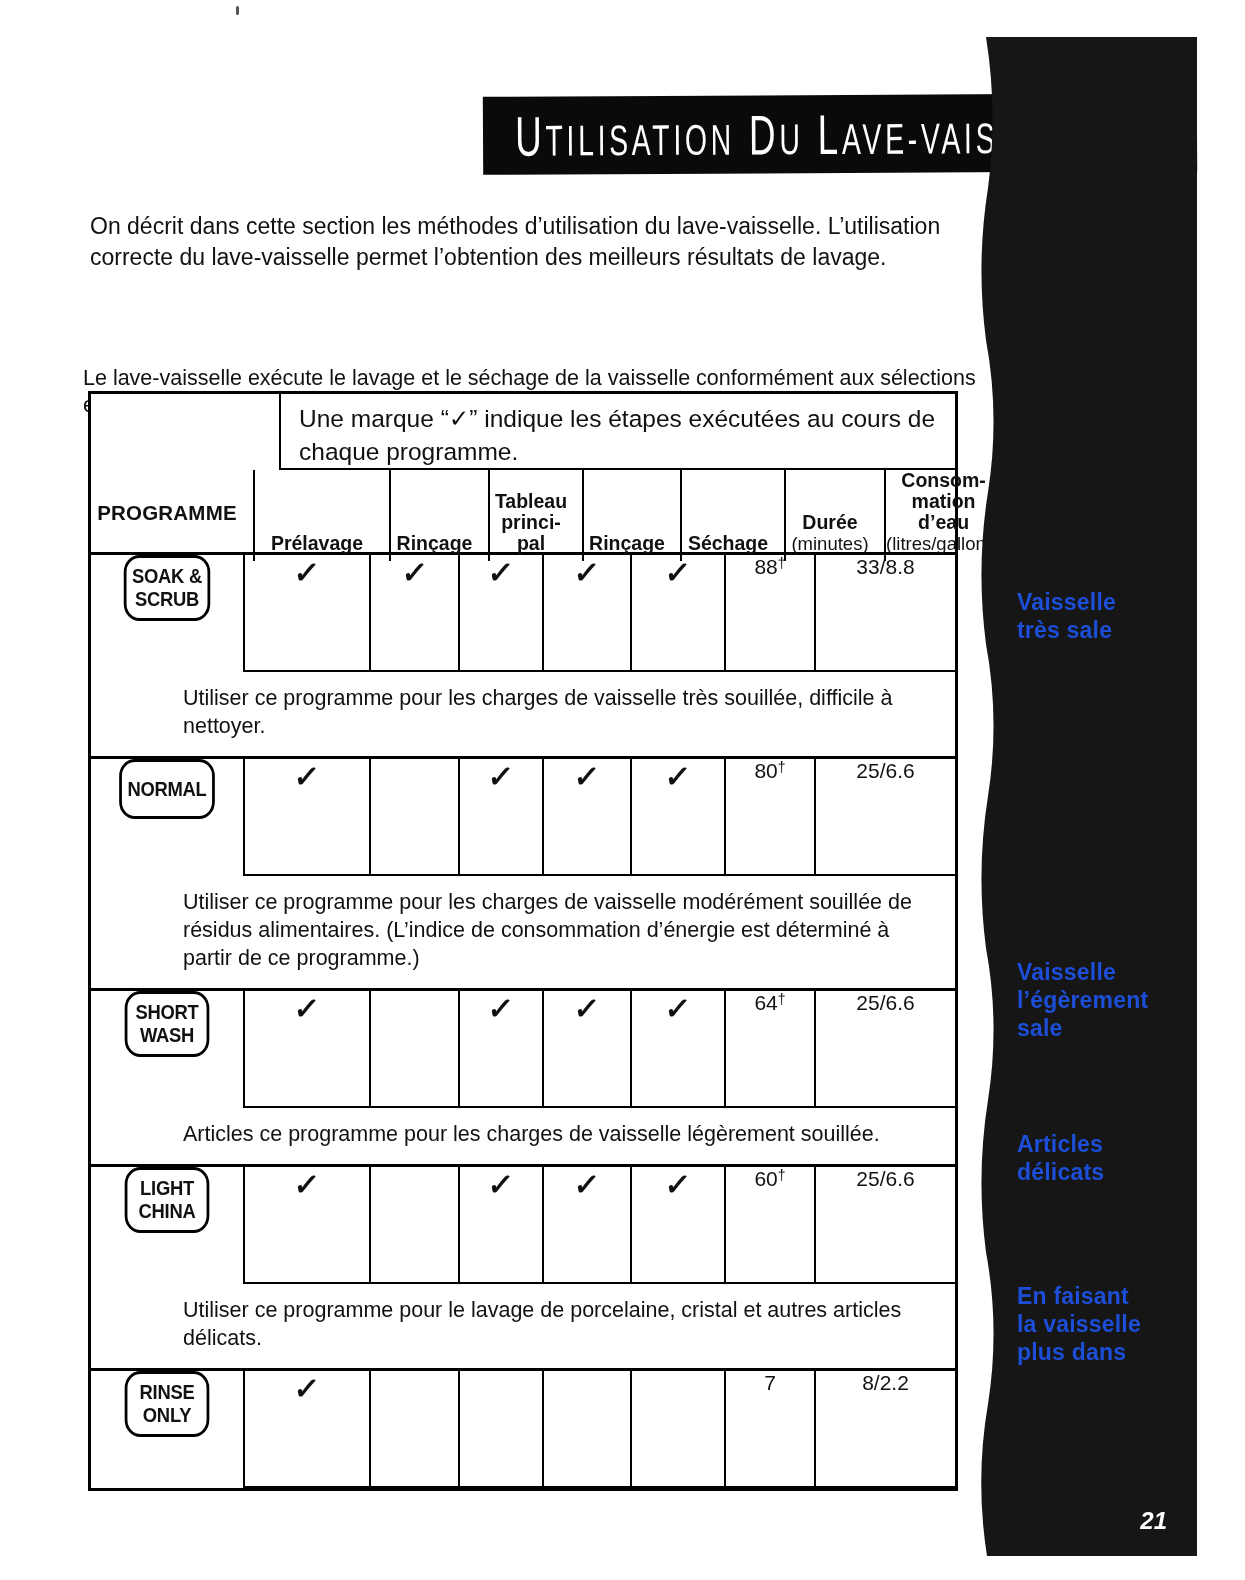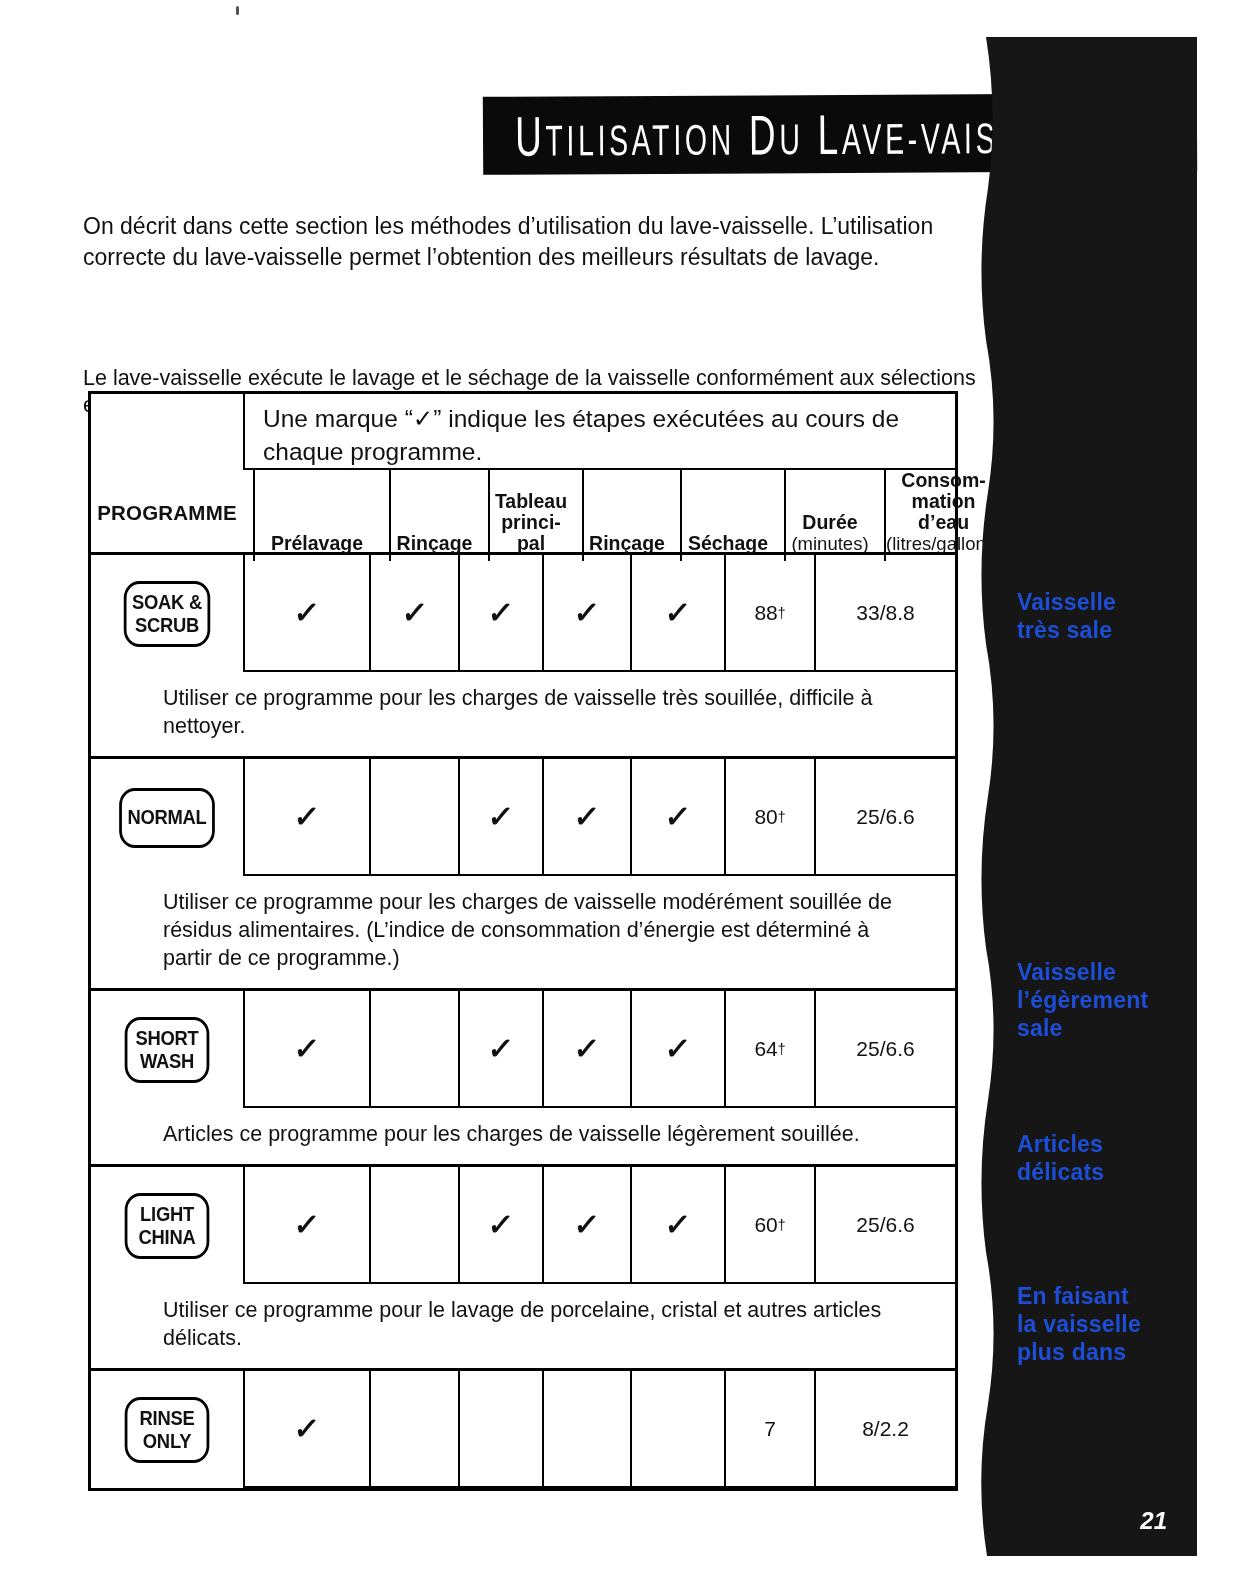--- a/index.html
+++ b/index.html
@@ -30,70 +30,70 @@
   .banner-title {
     white-space:nowrap; color:#fff; font-size:43px; font-weight:400;
     letter-spacing:0.13em; transform:scaleX(0.66); transform-origin:24px center;
     margin-left:24px;
   }
   .bw { display:inline-block; margin-right:0.5em; }
   .bw::first-letter { font-size:1.3em; }
 
   
   .intro {
-    position:absolute; left:83px; top:188px; width:880px;
+    position:absolute; left:90px; top:188px; width:880px;
     font-size:23px; line-height:31px; white-space:pre-line;
   }
   .h1 {
     position:absolute; left:84px; top:294px; width:880px;
     font-size:39px; font-weight:bold; letter-spacing:-0.5px;
   }
   .h1-sub {
     position:absolute; left:83px; top:343px; width:900px;
     font-size:21.5px; line-height:27px; white-space:pre-line;
   }
 
   
   .tablewrap { position:absolute; left:88px; top:391px; width:870px; }
   .ptable { border:3px solid #000; width:870px; box-sizing:border-box; background:#fff; }
   .ptable * { box-sizing:border-box; }
   .cols8 { display:grid; grid-template-columns:152px 126px 89px 84px 88px 94px 90px auto; }
 
   .legend-row { display:grid; grid-template-columns:152px auto; height:76px; }
   .legend-cell {
     border-left:2px solid #000; border-bottom:2px solid #000;
-    padding:8px 16px 0 18px; font-size:24.5px; line-height:33px; white-space:pre-line;
+    padding:8px 16px 0 18px; font-size:24.5px; line-height:33px; white-space:pre-line;margin-left:36px;
   }
   .hdr-cols { height:82px;gap:10px; }
   .hdr-cell {
     border-left:2px solid #000; display:flex; flex-direction:column;
     justify-content:flex-end; align-items:center; text-align:center;
     padding-bottom:7px; font-weight:bold; font-size:19.5px; line-height:21px;
   }
   .hdr-cell .sub { font-weight:normal; font-size:18.5px; }
   .hdr-prog { border-left:none; justify-content:center; font-size:20.5px; letter-spacing:0.2px; }
   .hdr-label { white-space:pre-line; }
 
   .prow { border-top:3px solid #000; }
   .prow-cells .cell {
     border-left:2px solid #000; border-bottom:2px solid #000; height:117px;
-    display:flex; align-items:center; justify-content:center;
+    display:flex; align-items:flex-start; justify-content:center;
   }
   .prow-cells .cell.progcell { border-left:none; border-bottom:none; }
   .chk { font-size:30px; font-weight:bold; transform:skewX(-6deg); }
   .numcell { font-size:21px; }
   .numcell sup { font-size:14px; vertical-align:6px; }
   .pbtn {
     border:3.5px solid #000; border-radius:17px; min-width:92px; min-height:60px;
     display:inline-flex; align-items:center; justify-content:center; text-align:center;
     font-weight:bold; font-size:20px; line-height:23px; white-space:pre-line;
     padding:7px 6px; transform:scaleX(0.92); letter-spacing:-0.3px;
   }
   .pdesc {
-    padding:12px 16px 16px 72px; font-size:21.5px; line-height:28px; white-space:pre-line;
+    padding:12px 16px 16px 92px; font-size:21.5px; line-height:28px; white-space:pre-line;
   }
   .pdesc:empty { display:none; }
 </style>
 </head>
 <body>
 
 <div class="page">
 
   <div class="speck"></div>
 

